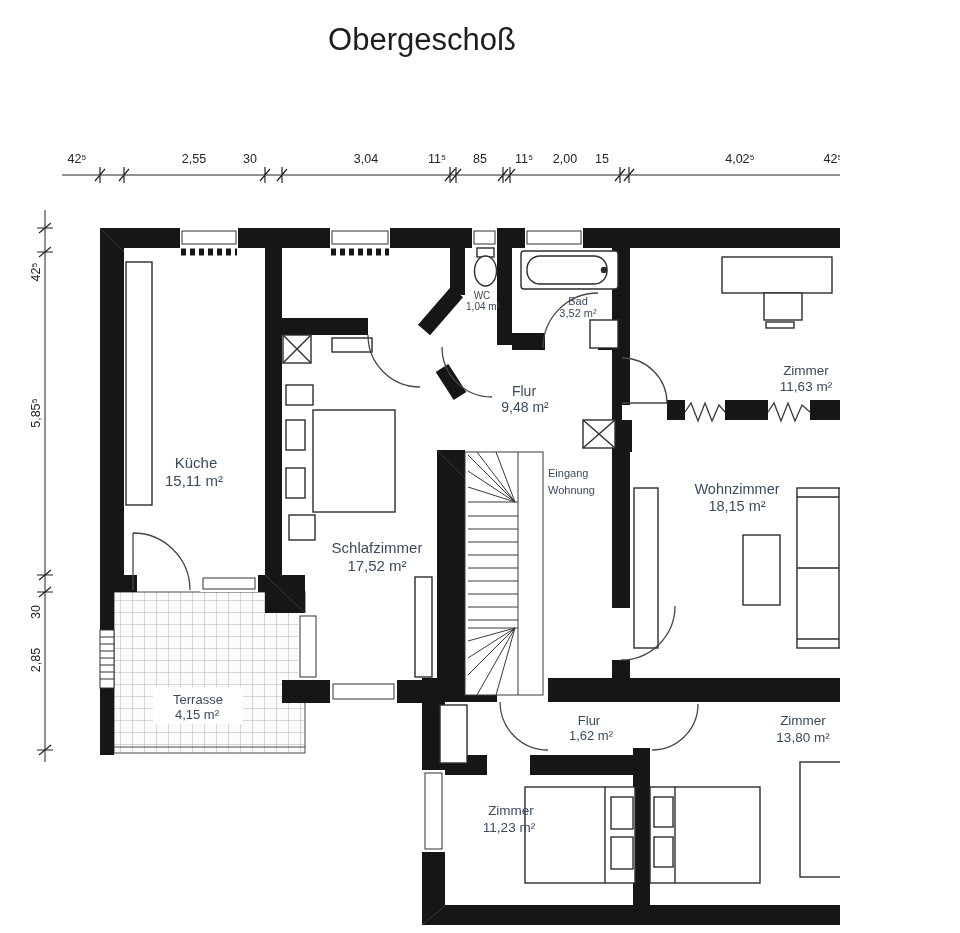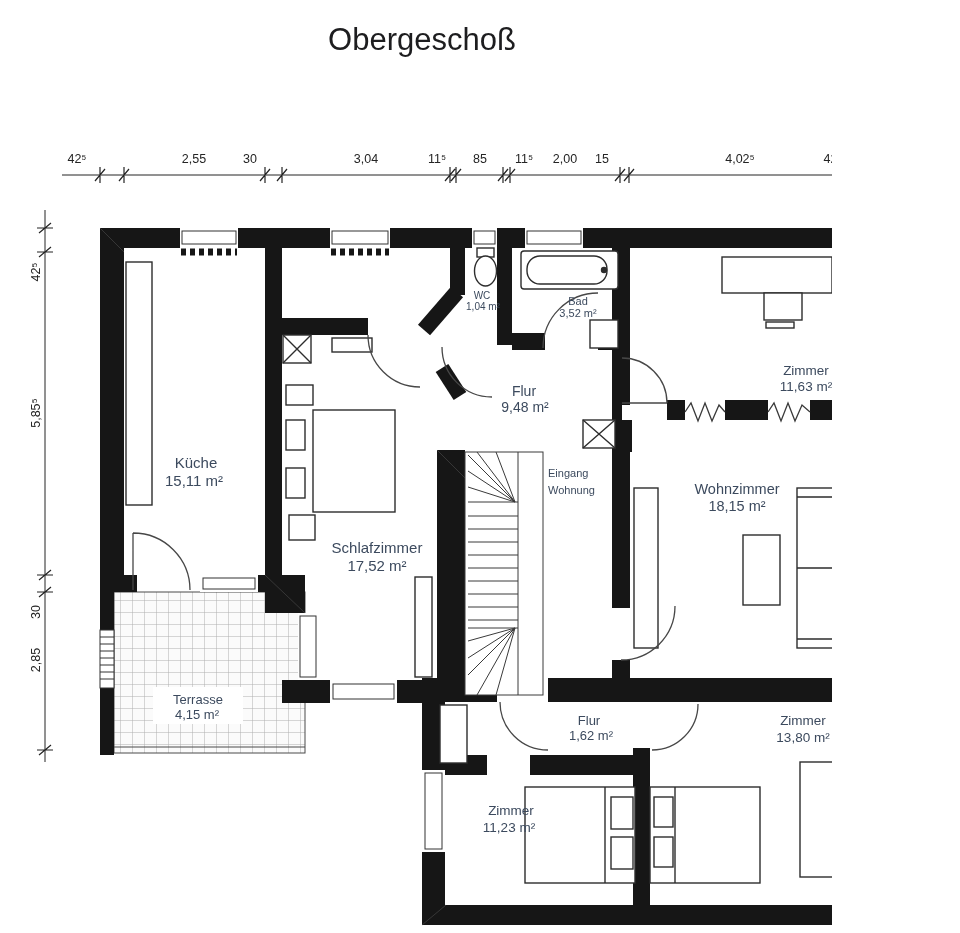--- a/index.html
+++ b/index.html
@@ -1,17 +1,17 @@
 <!DOCTYPE html>
 <html><head>
 <meta charset="utf-8">
 <style>
   html,body{margin:0;padding:0;background:#ffffff;}
   .page{position:relative;width:832px;height:933px;background:#fff;overflow:hidden;
-        font-family:"Liberation Sans", sans-serif;}
+        font-family:"Liberation Sans", sans-serif;padding-left:8px;}
   svg{position:absolute;left:0;top:0;}
   text{font-family:"Liberation Sans", sans-serif;}
   .title{font-size:31px;fill:#1d1d1f;}
   .room{fill:#3c4a5e;}
   .dim{font-size:12.5px;fill:#242424;}
 </style>
 </head>
 <body>
 
 <div class="page">

